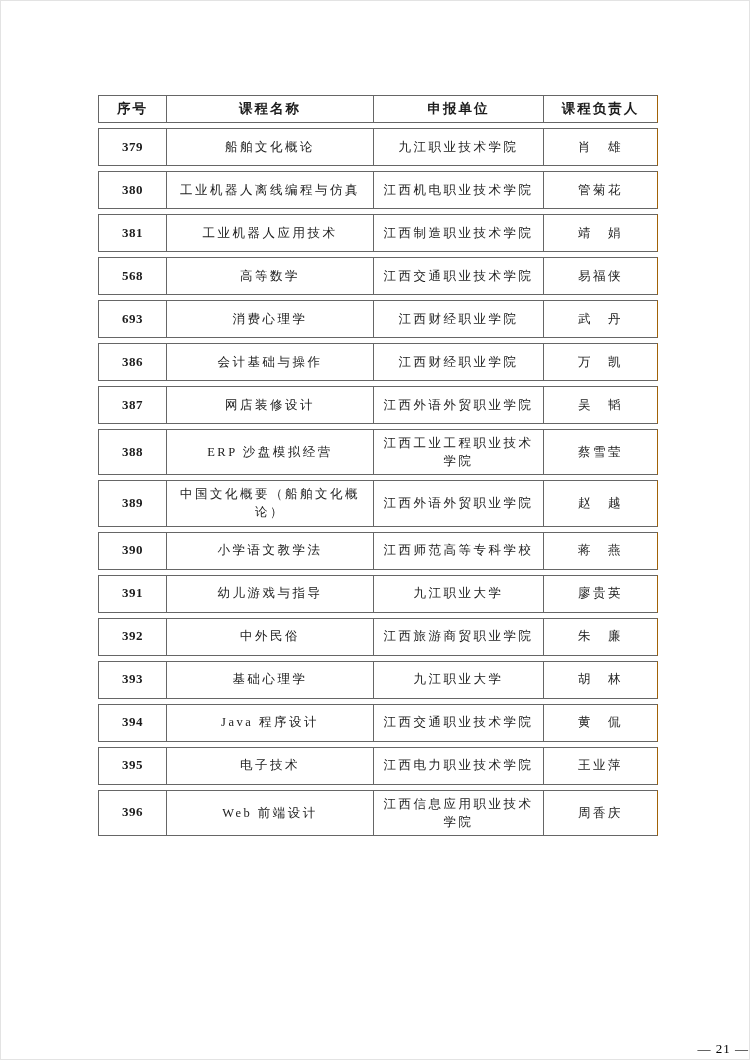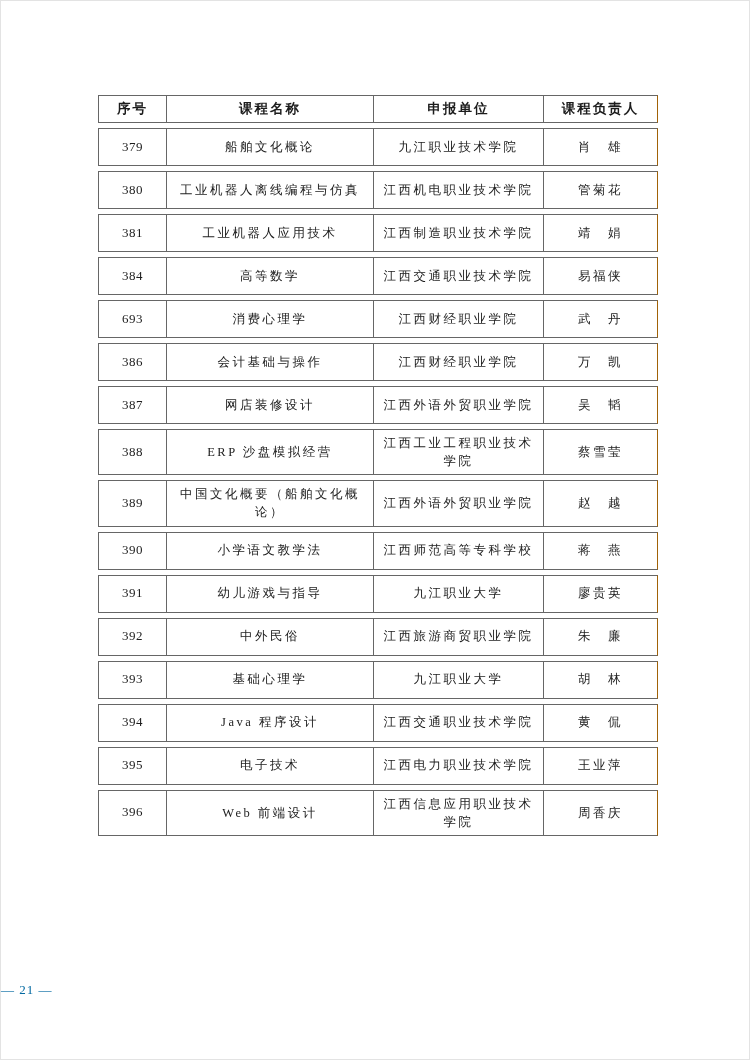--- a/index.html
+++ b/index.html
@@ -57,30 +57,31 @@
   td {
     height: 38px;
     font-size: 12.5px;
     font-weight: normal;
     letter-spacing: 2.5px;
     line-height: 1.45;
   }
   td.cell-index {
     letter-spacing: 0.5px;
     font-size: 13px;
+    font-weight: bold;
   }
   .page-number {
     position: absolute;
-    top: 981px;
+    top: 1040px;
     left: 0;
     width: 100%;
-    text-align: left;
+    text-align: right;
     font-size: 13px;
     letter-spacing: 1px;
-    color: #0369a1;
+    color: #000000;
   }
 </style>
 </head>
 <body>
 
 <div class="page">
 
   <table class="course-table">
     <colgroup>
       <col class="c-no">
@@ -109,21 +110,21 @@
           <td class="cell-unit">江西机电职业技术学院</td>
           <td class="cell-leader">管菊花</td>
         </tr>
         <tr>
           <td class="cell-index">381</td>
           <td class="cell-course-name">工业机器人应用技术</td>
           <td class="cell-unit">江西制造职业技术学院</td>
           <td class="cell-leader">靖　娟</td>
         </tr>
         <tr>
-          <td class="cell-index">384</td>
+          <td class="cell-index">568</td>
           <td class="cell-course-name">高等数学</td>
           <td class="cell-unit">江西交通职业技术学院</td>
           <td class="cell-leader">易福侠</td>
         </tr>
         <tr>
           <td class="cell-index">693</td>
           <td class="cell-course-name">消费心理学</td>
           <td class="cell-unit">江西财经职业学院</td>
           <td class="cell-leader">武　丹</td>
         </tr>

